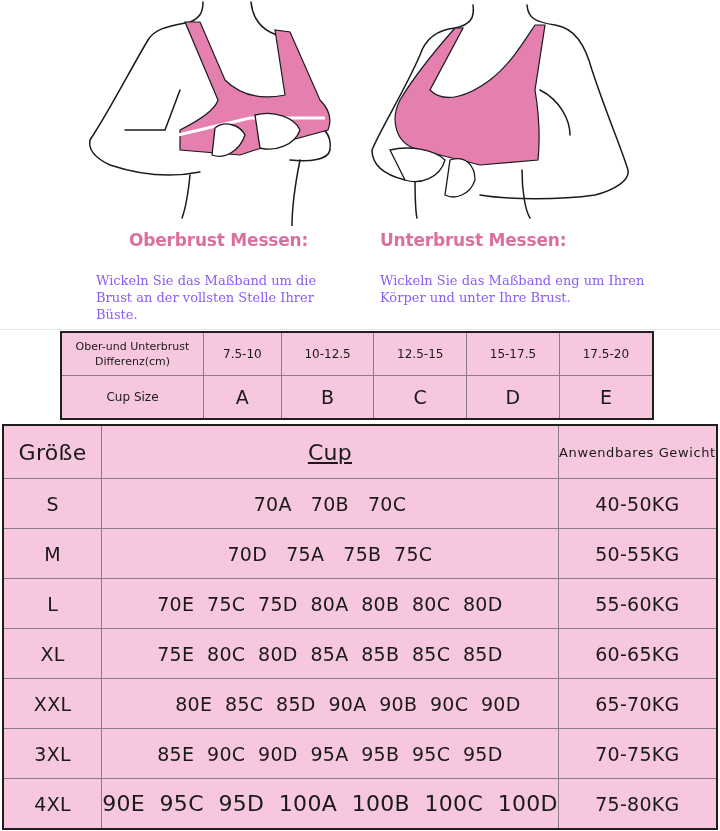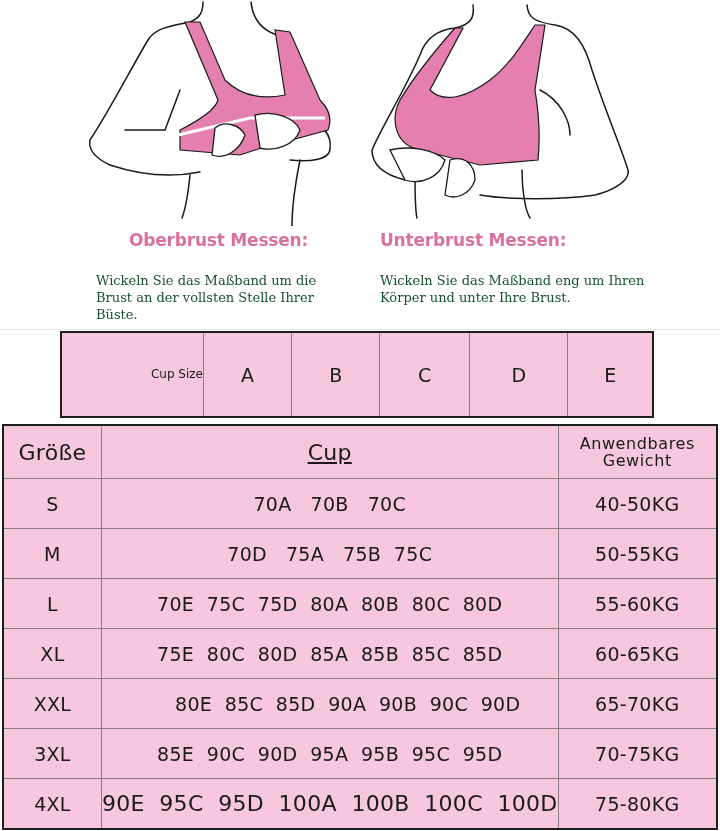--- a/index.html
+++ b/index.html
@@ -1,39 +1,39 @@
 <!DOCTYPE html>
 <html><head>
 <meta charset="utf-8">
 <style>
   html, body { margin:0; padding:0; }
   body { width:720px; height:831px; background:#ffffff; position:relative; overflow:hidden;
          font-family:"DejaVu Sans", sans-serif; color:#1a1a1a; }
   .illus { position:absolute; top:0; width:360px; height:226px; }
   .illus svg { width:100%; height:100%; }
   .heading { position:absolute; top:230px; font-size:17px; font-weight:bold; color:#d9709e; letter-spacing:-0.2px; }
-  .desc { position:absolute; top:272px; font-family:"DejaVu Serif", serif; font-size:13px; line-height:17px; color:#14532d; width:250px; }
+  .desc { position:absolute; top:272px; font-family:"DejaVu Serif", serif; font-size:13px; line-height:17px; color:#8b5cf6; width:250px; }
   .sep { position:absolute; left:0; width:720px; top:329px; height:1px; background:#e6e6e6; }
 
   table { border-collapse:collapse; position:absolute; background:#f6c7de; }
   td { border:1px solid #8a7b84; text-align:center; vertical-align:middle; padding:0; }
 
   #small { left:60px; top:331px; width:594px; height:87px; border:2px solid #1e1e1e; }
   #small td { font-size:12px; height:42px; }
   #small td.lab { font-size:11px; line-height:15px; width:141px; }
   #small td.cup { font-size:19px; }
 
   #big { left:2px; top:424px; width:716px; height:405px; border:2px solid #1e1e1e; }
   #big td { font-size:19px; letter-spacing:0.3px; }
   #big td.c1 { width:98px; }
   #big td.c3 { width:159px; }
   #big tr.hdr td { height:52px; }
   #big tr.hdr td.h1 { font-size:22px;margin-left:36px; }
   #big tr.hdr td.h2 { font-size:22px;text-decoration:underline; }
-  #big tr.hdr td.h3 { font-size:16px; line-height:17px; letter-spacing:0.6px; }
+  #big tr.hdr td.h3 { font-size:13px; line-height:17px; letter-spacing:0.6px; }
   #big tr.row td { height:49px; }
 </style>
 </head>
 <body>
 
 <div class="illus" style="left:0;">
   <svg viewBox="0 0 360 226">
     <g fill="none" stroke="#1a1a1a" stroke-width="1.5" stroke-linecap="round">
       <path d="M203 2 C203 12 200 18 190 22 C170 26 155 28 148 40 C130 70 110 110 90 140 C88 150 95 158 110 165 C140 175 170 178 200 172"></path>
       <path d="M251 2 C252 14 258 26 270 32 C290 40 300 55 305 75"></path>
@@ -68,22 +68,30 @@
 </div>
 
 <div class="heading" style="left:106px;margin-left:23px;">Oberbrust Messen:</div>
 <div class="heading" style="left:380px;">Unterbrust Messen:</div>
 <div class="desc" style="left:96px;">Wickeln Sie das Maßband um die Brust an der vollsten Stelle Ihrer Büste.</div>
 <div class="desc" style="left:380px; width:265px;">Wickeln Sie das Maßband eng um Ihren Körper und unter Ihre Brust.</div>
 <div class="sep"></div>
 
 <table id="small">
   <tbody>
+      <tr>
+    <td class="lab">Ober-und Unterbrust Differenz(cm)</td>
+    <td>7.5-10</td>
+    <td>10-12.5</td>
+    <td>12.5-15</td>
+    <td>15-17.5</td>
+    <td>17.5-20</td>
+  </tr>
   <tr>
-    <td class="lab" style="font-size:12px;text-align:right;">Cup Size</td>
+    <td class="lab" style="font-size:12px;">Cup Size</td>
     <td class="cup">A</td>
     <td class="cup">B</td>
     <td class="cup">C</td>
     <td class="cup">D</td>
     <td class="cup">E</td>
   </tr>
 </tbody>
   </table>
 
 <table id="big">

